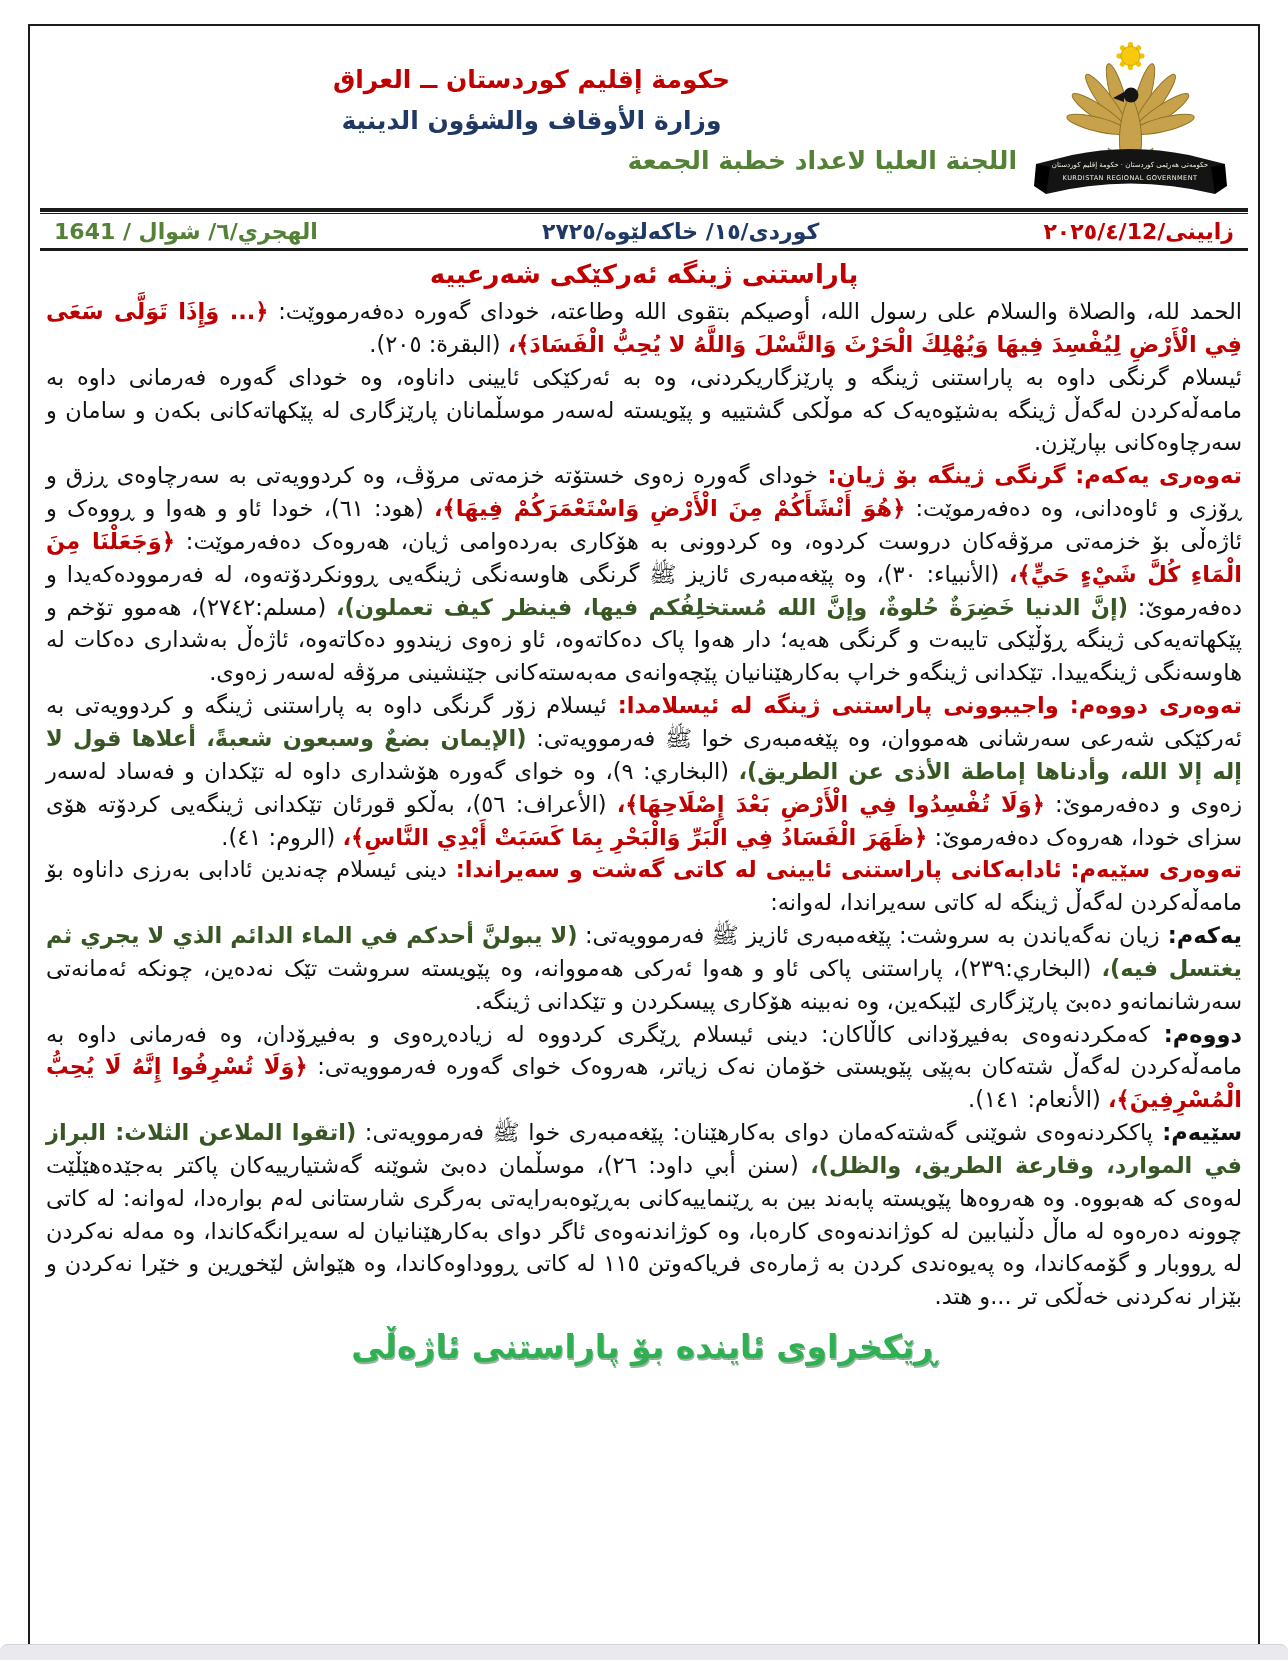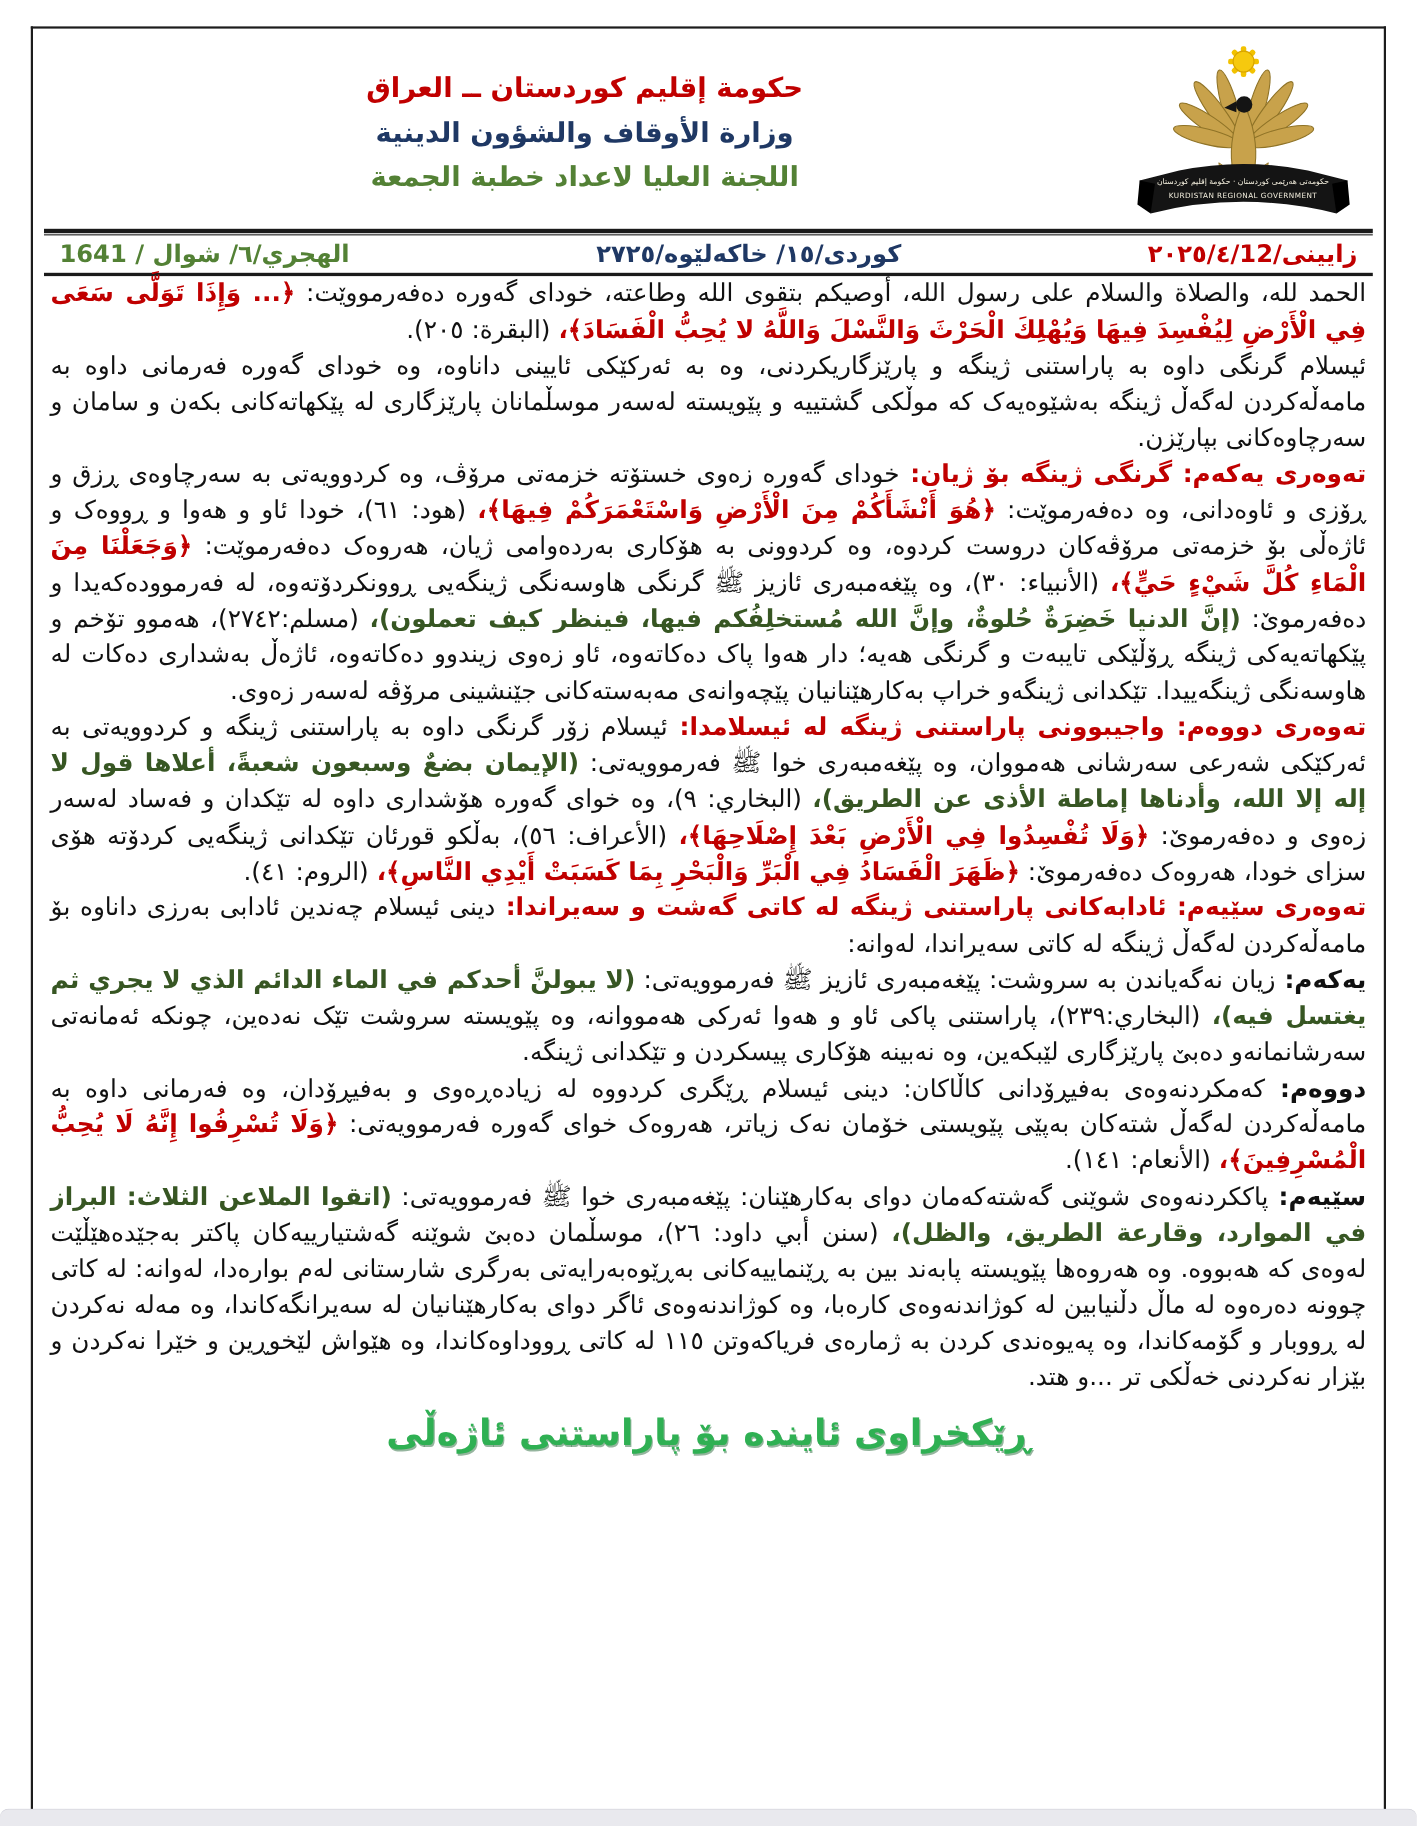--- a/index.html
+++ b/index.html
@@ -14,21 +14,21 @@
     border:2px solid #1c1c1c; border-bottom:none;
     padding:4px 10px 0;
     background:#fff;
   }
   
   .header { display:flex; align-items:center; padding:6px 6px 2px; }
   .hdr-block { flex:1 1 0; text-align:center; font-weight:bold; font-size:25px; line-height:1.62; }
   .hdr-emblem { flex:0 0 225px; display:flex; }
   .l-red   { color:var(--c-red); }
   .l-blue  { color:var(--c-blue); }
-  .l-olive { color:var(--c-green-olive); }
+  .l-olive { color:var(--c-green-olive);text-align:right; }
   
   .rule-thick { border-top:4px solid #1a1a1a; border-bottom:1px solid #1a1a1a; height:6px; }
   .rule-thin  { border-top:3px solid #1a1a1a; }
   .dates { display:flex; justify-content:space-between; align-items:center;
            padding:5px 14px 4px; font-weight:bold; font-size:22px; }
   
   .doc-title { text-align:center; color:var(--c-red); font-weight:bold;
                font-size:26px; margin:8px 0 6px; }
   .doc-body { padding:0 6px; text-align:justify; text-justify:inter-word; }
   .doc-body p { font-size:22.5px; line-height:1.46; color:#111; }
@@ -103,27 +103,28 @@
   </div>
 
   <div class="rule-thick"></div>
   <div class="dates">
     <span class="l-red">زایینی/٢٠٢٥/٤/12</span>
     <span class="l-blue">كوردی/١٥/ خاكەلێوە/٢٧٢٥</span>
     <span class="l-olive">الهجري/٦/ شوال / 1641</span>
   </div>
   <div class="rule-thin"></div>
 
+  <div class="doc-title">پاراستنی ژینگە ئەركێكی شەرعییە</div>
 
   <div class="doc-body">
     <p><span class="seg-plain">الحمد لله، والصلاة والسلام على رسول الله، أوصيكم بتقوى الله وطاعته، خودای گەورە دەفەرمووێت: </span><span class="seg-quran">﴿... وَإِذَا تَوَلَّى سَعَى فِي الْأَرْضِ لِيُفْسِدَ فِيهَا وَيُهْلِكَ الْحَرْثَ وَالنَّسْلَ وَاللَّهُ لا يُحِبُّ الْفَسَادَ﴾،</span><span class="seg-plain"> (البقرة: ٢٠٥).</span></p>
     <p><span class="seg-plain">ئیسلام گرنگی داوە بە پاراستنی ژینگە و پارێزگاریكردنی، وە بە ئەركێكی ئایینی داناوە، وە خودای گەورە فەرمانی داوە بە مامەڵەكردن لەگەڵ ژینگە بەشێوەیەک كە موڵكی گشتییە و پێویستە لەسەر موسڵمانان پارێزگاری لە پێكهاتەكانی بكەن و سامان و سەرچاوەكانی بپارێزن.</span></p>
     <p><span class="seg-section">تەوەری یەكەم: گرنگی ژینگە بۆ ژیان: </span><span class="seg-plain">خودای گەورە زەوی خستۆتە خزمەتی مرۆڤ، وە كردوویەتی بە سەرچاوەی ڕزق و ڕۆزی و ئاوەدانی، وە دەفەرموێت: </span><span class="seg-quran">﴿هُوَ أَنْشَأَكُمْ مِنَ الْأَرْضِ وَاسْتَعْمَرَكُمْ فِيهَا﴾،</span><span class="seg-plain"> (هود: ٦١)، خودا ئاو و هەوا و ڕووەک و ئاژەڵی بۆ خزمەتی مرۆڤەكان دروست كردوە، وە كردوونی بە هۆكاری بەردەوامی ژیان، هەروەک دەفەرموێت: </span><span class="seg-quran">﴿وَجَعَلْنَا مِنَ الْمَاءِ كُلَّ شَيْءٍ حَيٍّ﴾،</span><span class="seg-plain"> (الأنبياء: ٣٠)، وە پێغەمبەری ئازیز ﷺ گرنگی هاوسەنگی ژینگەیی ڕوونكردۆتەوە، لە فەرموودەكەیدا و دەفەرموێ: </span><span class="seg-hadith">(إنَّ الدنيا خَضِرَةٌ حُلوةٌ، وإنَّ الله مُستخلِفُكم فيها، فينظر كيف تعملون)،</span><span class="seg-plain"> (مسلم:٢٧٤٢)، هەموو تۆخم و پێكهاتەیەكی ژینگە ڕۆڵێكی تایبەت و گرنگی هەیە؛ دار هەوا پاک دەكاتەوە، ئاو زەوی زیندوو دەكاتەوە، ئاژەڵ بەشداری دەكات لە هاوسەنگی ژینگەییدا. تێكدانی ژینگەو خراپ بەكارهێنانیان پێچەوانەی مەبەستەكانی جێنشینی مرۆڤە لەسەر زەوی.</span></p>
     <p><span class="seg-section">تەوەری دووەم: واجیبوونی پاراستنی ژینگە لە ئیسلامدا: </span><span class="seg-plain">ئیسلام زۆر گرنگی داوە بە پاراستنی ژینگە و كردوویەتی بە ئەركێكی شەرعی سەرشانی هەمووان، وە پێغەمبەری خوا ﷺ فەرموویەتی: </span><span class="seg-hadith">(الإيمان بضعٌ وسبعون شعبةً، أعلاها قول لا إله إلا الله، وأدناها إماطة الأذى عن الطريق)،</span><span class="seg-plain"> (البخاري: ٩)، وە خوای گەورە هۆشداری داوە لە تێكدان و فەساد لەسەر زەوی و دەفەرموێ: </span><span class="seg-quran">﴿وَلَا تُفْسِدُوا فِي الْأَرْضِ بَعْدَ إِصْلَاحِهَا﴾،</span><span class="seg-plain"> (الأعراف: ٥٦)، بەڵكو قورئان تێكدانی ژینگەیی كردۆتە هۆی سزای خودا، هەروەک دەفەرموێ: </span><span class="seg-quran">﴿ظَهَرَ الْفَسَادُ فِي الْبَرِّ وَالْبَحْرِ بِمَا كَسَبَتْ أَيْدِي النَّاسِ﴾،</span><span class="seg-plain"> (الروم: ٤١).</span></p>
-    <p><span class="seg-section">تەوەری سێیەم: ئادابەكانی پاراستنی ژینگە لە كاتی گەشت و سەیراندا: </span><span class="seg-plain">دینی ئیسلام چەندین ئادابی بەرزی داناوە بۆ مامەڵەكردن لەگەڵ ژینگە لە كاتی سەیراندا، لەوانە:</span></p>
+    <p><span class="seg-section">تەوەری سێیەم: ئادابەكانی پاراستنی ئایینی لە كاتی گەشت و سەیراندا: </span><span class="seg-plain">دینی ئیسلام چەندین ئادابی بەرزی داناوە بۆ مامەڵەكردن لەگەڵ ژینگە لە كاتی سەیراندا، لەوانە:</span></p>
     <p><span class="seg-lead">یەكەم: </span><span class="seg-plain">زیان نەگەیاندن بە سروشت: پێغەمبەری ئازیز ﷺ فەرموویەتی: </span><span class="seg-hadith">(لا يبولنَّ أحدكم في الماء الدائم الذي لا يجري ثم يغتسل فيه)،</span><span class="seg-plain"> (البخاري:٢٣٩)، پاراستنی پاكی ئاو و هەوا ئەركی هەمووانە، وە پێویستە سروشت تێک نەدەین، چونكە ئەمانەتی سەرشانمانەو دەبێ پارێزگاری لێبكەین، وە نەبینە هۆكاری پیسكردن و تێكدانی ژینگە.</span></p>
     <p><span class="seg-lead">دووەم: </span><span class="seg-plain">كەمكردنەوەی بەفیڕۆدانی كاڵاكان: دینی ئیسلام ڕێگری كردووە لە زیادەڕەوی و بەفیڕۆدان، وە فەرمانی داوە بە مامەڵەكردن لەگەڵ شتەكان بەپێی پێویستی خۆمان نەک زیاتر، هەروەک خوای گەورە فەرموویەتی: </span><span class="seg-quran">﴿وَلَا تُسْرِفُوا إِنَّهُ لَا يُحِبُّ الْمُسْرِفِينَ﴾،</span><span class="seg-plain"> (الأنعام: ١٤١).</span></p>
     <p><span class="seg-lead">سێیەم: </span><span class="seg-plain">پاككردنەوەی شوێنی گەشتەكەمان دوای بەكارهێنان: پێغەمبەری خوا ﷺ فەرموویەتی: </span><span class="seg-hadith">(اتقوا الملاعن الثلاث: البراز في الموارد، وقارعة الطريق، والظل)،</span><span class="seg-plain"> (سنن أبي داود: ٢٦)، موسڵمان دەبێ شوێنە گەشتیارییەكان پاكتر بەجێدەهێڵێت لەوەی كە هەبووە. وە هەروەها پێویستە پابەند بین بە ڕێنماییەكانی بەڕێوەبەرایەتی بەرگری شارستانی لەم بوارەدا، لەوانە: لە كاتی چوونە دەرەوە لە ماڵ دڵنیابین لە كوژاندنەوەی كارەبا، وە كوژاندنەوەی ئاگر دوای بەكارهێنانیان لە سەیرانگەكاندا، وە مەلە نەكردن لە ڕووبار و گۆمەكاندا، وە پەیوەندی كردن بە ژمارەی فریاكەوتن ١١٥ لە كاتی ڕووداوەكاندا، وە هێواش لێخوڕین و خێرا نەكردن و بێزار نەكردنی خەڵكی تر ...و هتد.</span></p>
   </div>
 
   <div class="doc-footer">ڕێكخراوی ئایندە بۆ پاراستنی ئاژەڵی</div>
 </div>
 
 <div class="bottom-strip"></div>
 

